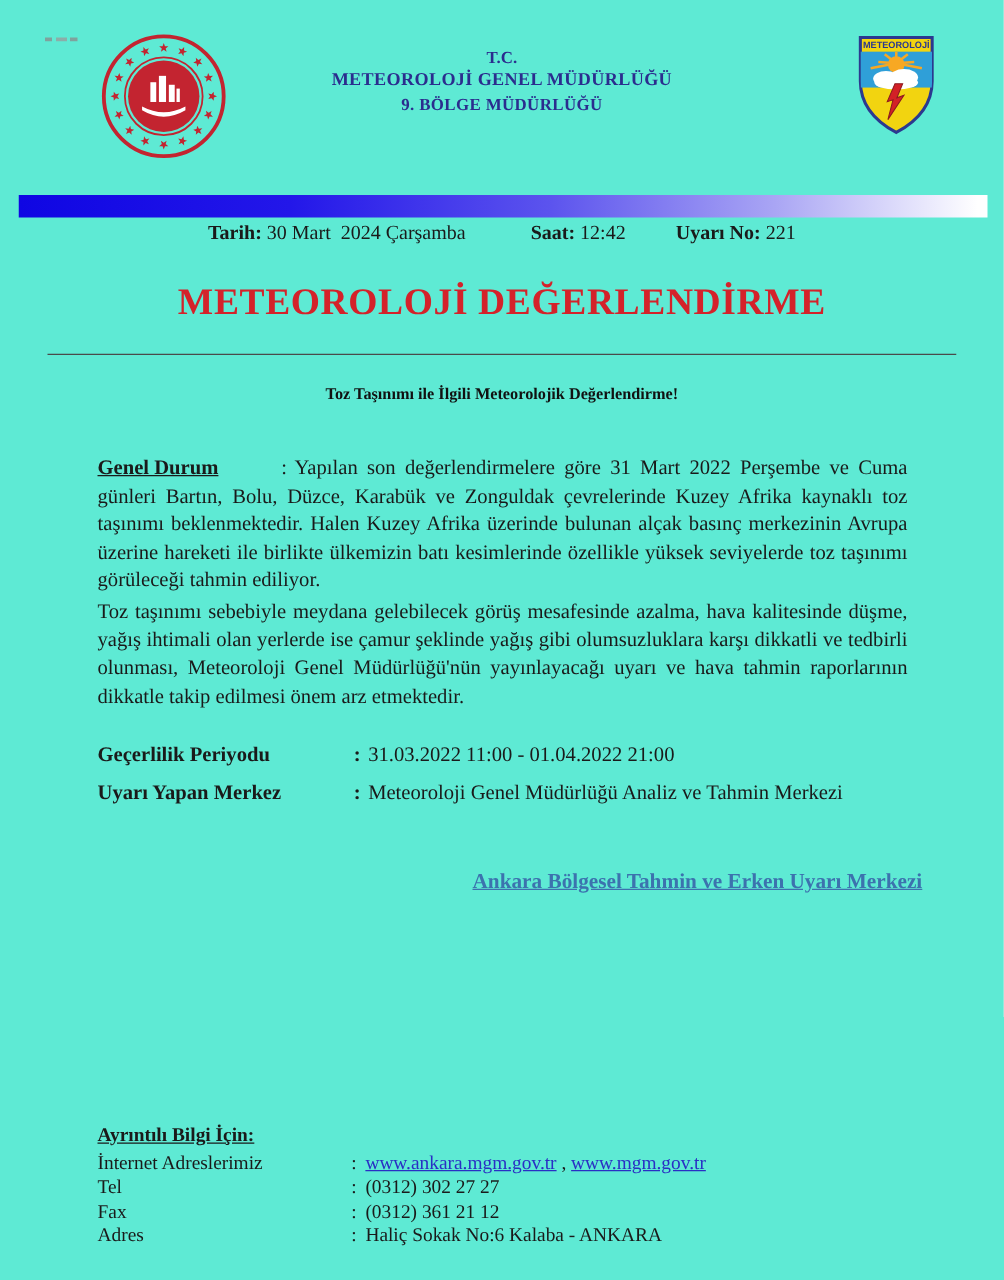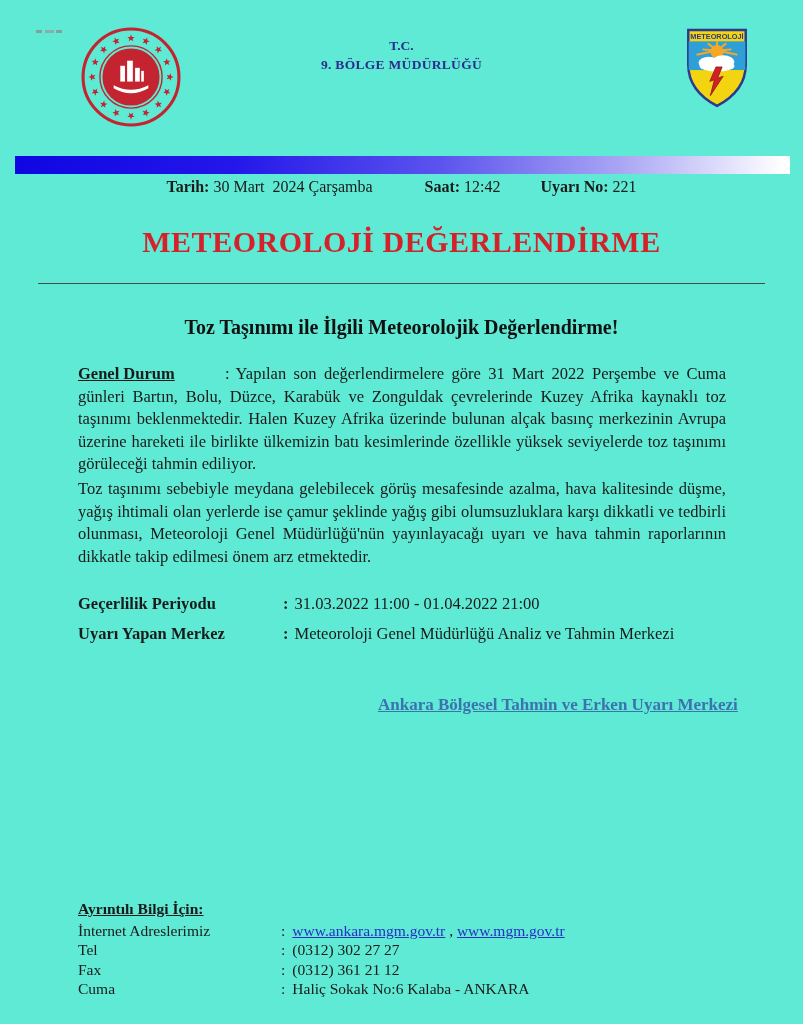--- a/index.html
+++ b/index.html
@@ -27,22 +27,22 @@
   
   .info-line{position:absolute;left:0;right:0;top:177px;display:flex;justify-content:center;
     font-size:16px;line-height:20px;}
   .info-item{white-space:pre;}
   .info-gap1{width:52px;}.info-gap2{width:40px;}
   .blabel{font-weight:bold;}
   
   .main-title{position:absolute;left:0;right:0;top:225px;margin:0;text-align:center;
     color:#d4222a;font-size:30px;line-height:34px;font-weight:bold;letter-spacing:.5px;}
   .rule{position:absolute;left:38px;top:283px;width:727px;border:none;border-top:1.6px solid #4a4a4a;margin:0;}
-  .subtitle{position:absolute;left:0;right:0;top:303px;margin:12px;text-align:center;
-    color:#111;font-size:20px;line-height:24px;font-weight:bold;}
+  .subtitle{position:absolute;left:0;right:0;top:303px;margin:0;text-align:center;
+    color:#111;font-size:13px;line-height:24px;font-weight:bold;}
   
   .para{position:absolute;left:78px;width:648px;margin:0;font-size:16.5px;line-height:22.6px;
     text-align:justify;}
   .para1{top:363px;}
   .para2{top:478px;}
   .gd-label{display:inline-block;width:147px;font-weight:bold;text-decoration:underline;}
   .gd-colon{margin-right:6px;}
   
   .field-row{position:absolute;left:78px;font-size:16.5px;line-height:21px;}
   .row-validity{top:584px;margin-top:9px;}
@@ -95,20 +95,21 @@
       <rect x="39.5" y="39" width="4.6" height="15.5" fill="#ffffff"></rect>
       <rect x="46.2" y="34" width="5.6" height="20.5" fill="#ffffff"></rect>
       <rect x="54" y="41" width="4.6" height="13.5" fill="#ffffff"></rect>
       <rect x="60" y="44" width="2.6" height="10.5" fill="#ffffff"></rect>
       <path d="M33,58 Q50,67 67,58 L67,61 Q50,71 33,61 Z" fill="#ffffff"></path>
     </svg>
   </div>
 
   <div class="header-text">
     <div class="ht1">T.C.</div>
+    <div class="ht3">METEOROLOJİ GENEL MÜDÜRLÜĞÜ</div>
     <div class="ht4">9. BÖLGE MÜDÜRLÜĞÜ</div>
   </div>
 
   <div class="shield">
     <svg viewBox="0 0 60 78" width="62" height="80">
       <defs>
         <clipPath id="shieldClip">
           <path d="M2,2 L58,2 L58,36 Q58,61 30,76 Q2,61 2,36 Z"></path>
         </clipPath>
       </defs>
@@ -168,17 +169,17 @@
     <div>
       <span class="f-label">İnternet Adreslerimiz</span><span class="f-colon">:</span><a class="f-link">www.ankara.mgm.gov.tr</a><span class="f-sep"> , </span><a class="f-link">www.mgm.gov.tr</a>
     </div>
     <div>
       <span class="f-label">Tel</span><span class="f-colon">:</span><span>(0312) 302 27 27</span>
     </div>
     <div>
       <span class="f-label">Fax</span><span class="f-colon">:</span><span>(0312) 361 21 12</span>
     </div>
     <div>
-      <span class="f-label">Cuma</span><span class="f-colon">:</span><span>Haliç Sokak No:6 Kalaba - ANKARA</span>
+      <span class="f-label">Adres</span><span class="f-colon">:</span><span>Haliç Sokak No:6 Kalaba - ANKARA</span>
     </div>
   </div>
 
 </div>
 
 </body></html>

